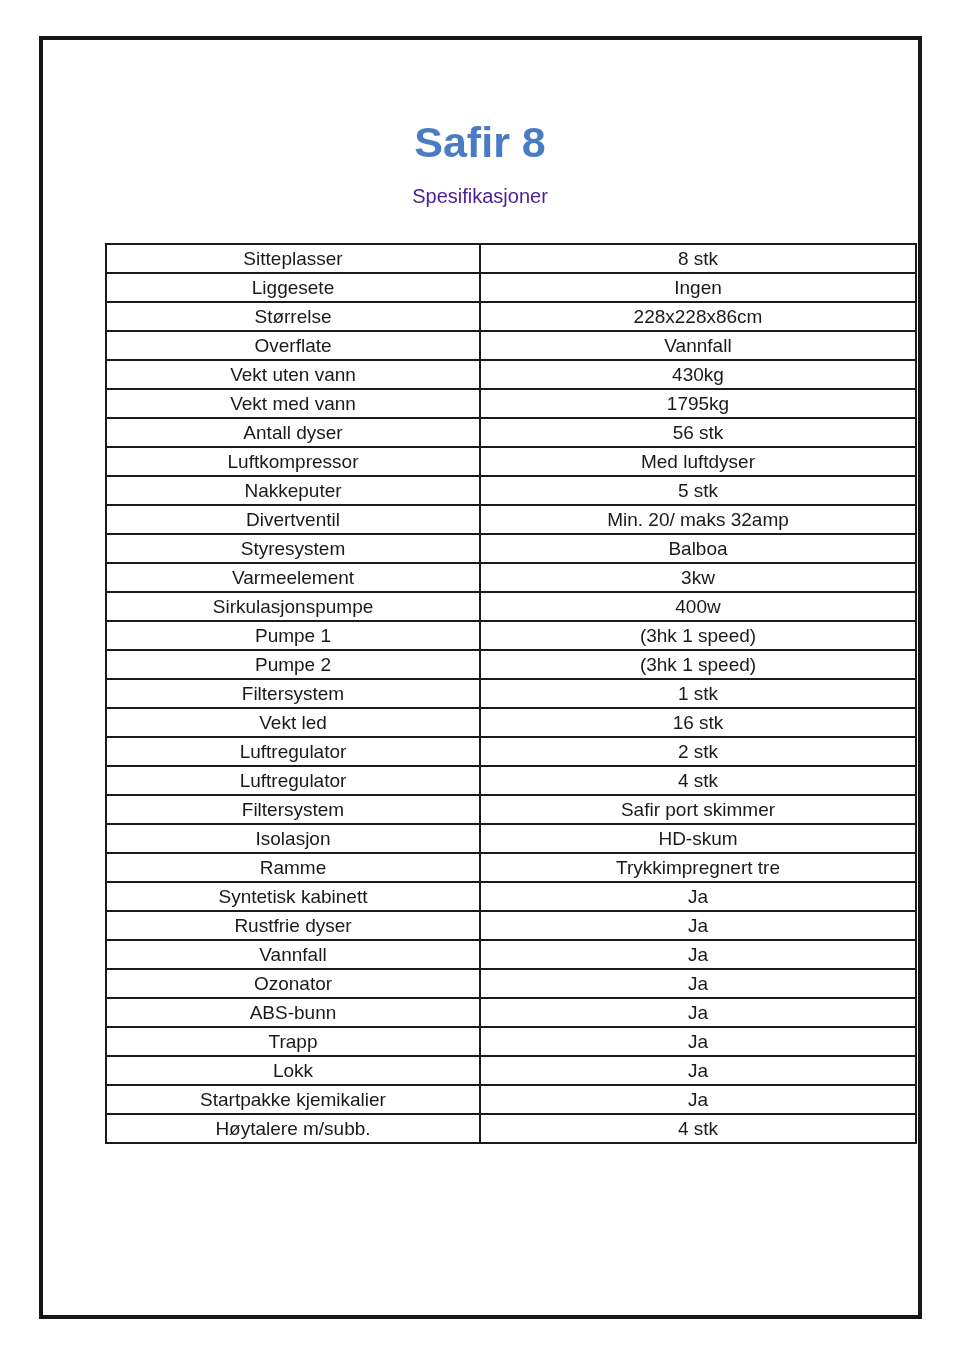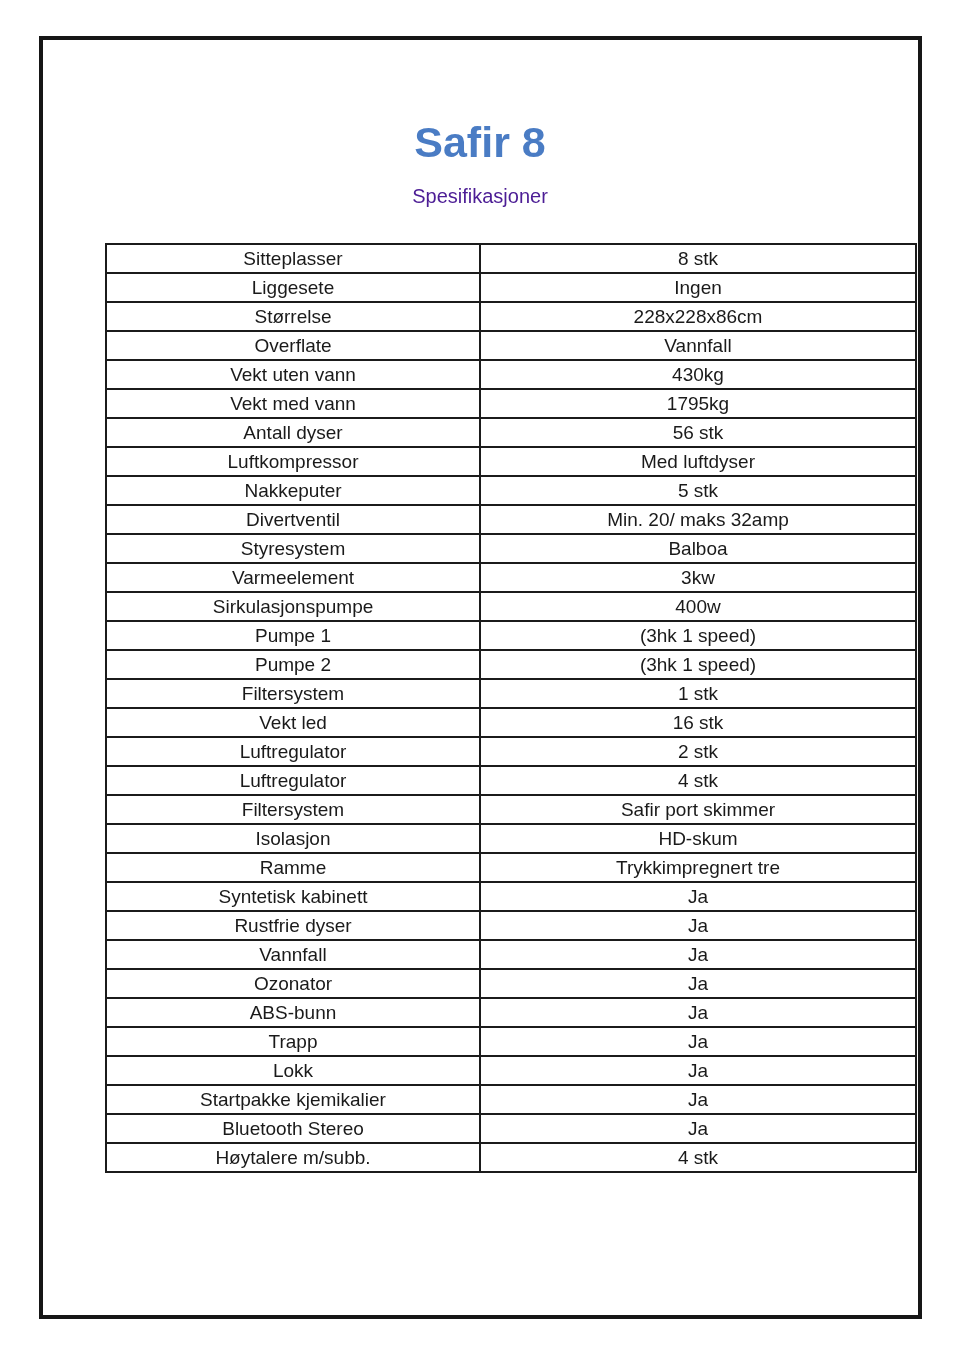--- a/index.html
+++ b/index.html
@@ -187,21 +187,17 @@
       </tr>
       <tr>
         <td class="col-label">Lokk</td>
         <td class="col-value">Ja</td>
       </tr>
       <tr>
         <td class="col-label">Startpakke kjemikalier</td>
         <td class="col-value">Ja</td>
       </tr>
       <tr>
-        <td class="col-label">Bluetooth Stereo</td>
-        <td class="col-value">Ja</td>
-      </tr>
-      <tr>
         <td class="col-label">Høytalere m/subb.</td>
         <td class="col-value">4 stk</td>
       </tr>
     </tbody>
 </table>
 
 </body></html>

